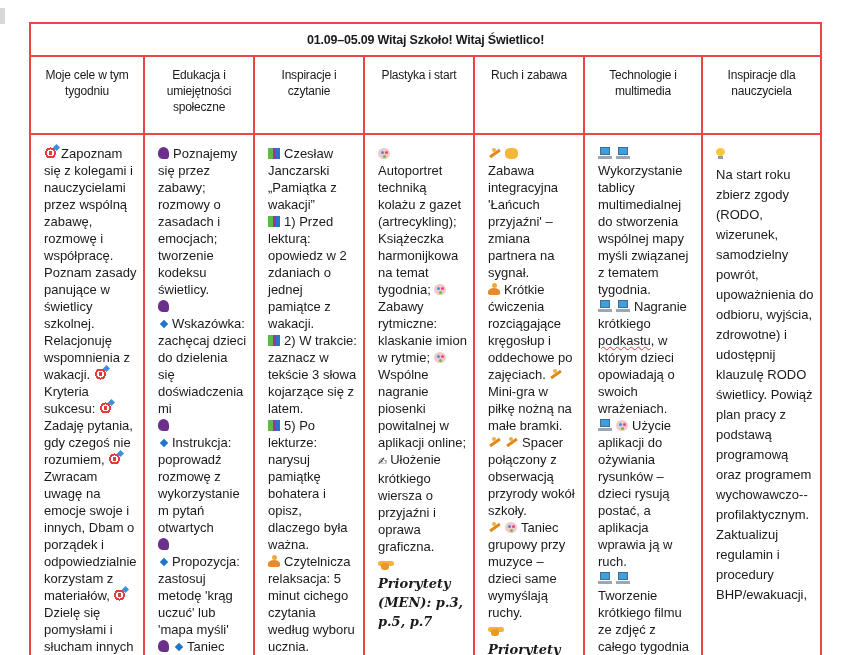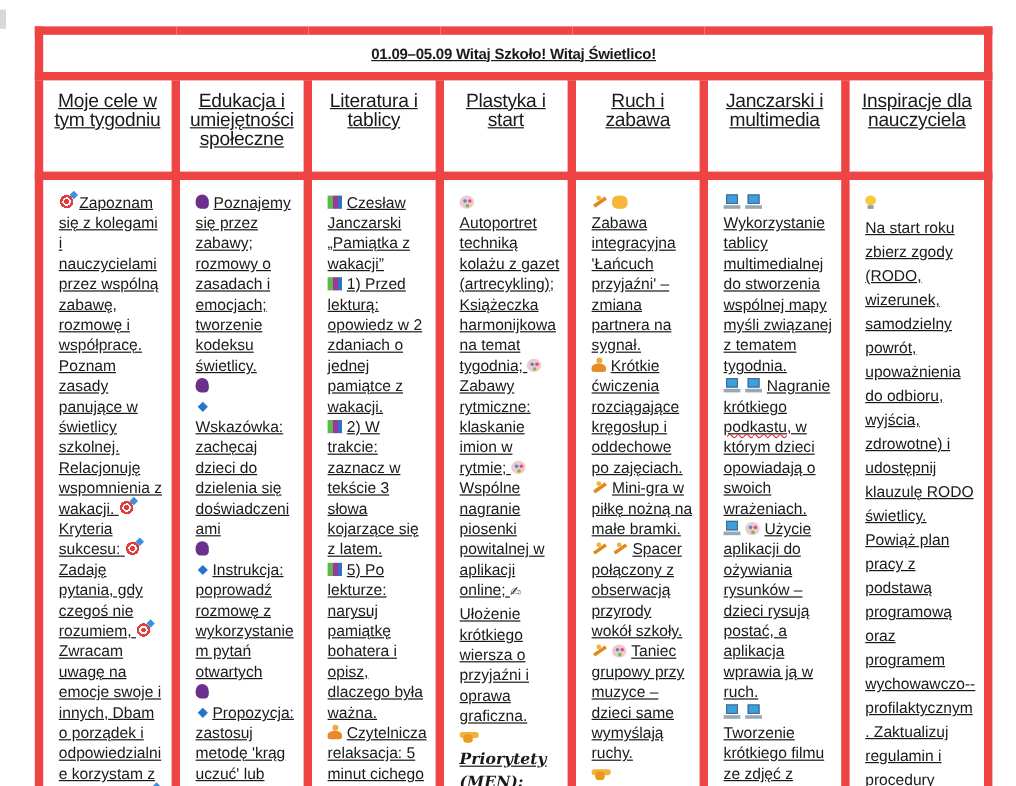--- a/index.html
+++ b/index.html
@@ -1,23 +1,23 @@
 <!DOCTYPE html>
 <html><head>
   <meta charset="utf-8">
   <style>
     html, body { margin: 0; padding: 0; background: #ffffff; }
     body { width: 847px; height: 655px; overflow: hidden; position: relative;
            font-family: "Liberation Sans", "DejaVu Sans", sans-serif; color: #1a1a1a; }
     .corner-mark { position: absolute; left: 0; top: 8px; width: 5px; height: 16px; background: #d8d8d8; }
     table.plan { position: absolute; left: 29px; top: 22px; width: 791px; border-collapse: collapse; table-layout: fixed; }
-    table.plan td, table.plan th { border: 7px solid #ef4444; vertical-align: top; padding: 0; text-decoration: underline; }
+    table.plan td, table.plan th { border: 2px solid #ef4444; vertical-align: top; padding: 0; }
     table.plan { border-top: 2px solid #6e6e6e; border-bottom: 3px solid #7a7a7a; }
     .title-cell { height: 31px; text-align: center; vertical-align: middle !important; font-weight: bold; font-size: 12.5px; letter-spacing: -0.2px; }
-    .head-row th { height: 66px; font-weight: normal; font-size: 16px; line-height: 16px; text-align: center; padding-top: 10px !important; letter-spacing: -0.2px; }
+    .head-row th { height: 66px; font-weight: normal; font-size: 12px; line-height: 16px; text-align: center; padding-top: 10px !important; letter-spacing: -0.2px; }
     .head-row th span { display: block; padding: 0 6px; }
     .body-row td { height: 528px; }
     .cell { padding: 10px 6px 0 13px; font-size: 13px; line-height: 17px; overflow: hidden; height: 518px; word-wrap: break-word; }
     .ico { display: inline-block; width: 13px; height: 12px; vertical-align: -1px; margin-right: 4px; position: relative; }
     .ico-target { border-radius: 50%; background: radial-gradient(circle, #e43c3c 0 2px, #fff 2px 3.5px, #e43c3c 3.5px 5.5px, #fff 5.5px 6.5px); }
     .ico-target::after { content: ""; position: absolute; right: -2px; top: -2px; width: 5px; height: 5px; background: #3a8fe0; transform: rotate(45deg); }
     .ico-head { width: 11px; height: 12px; background: #6b2f8c; border-radius: 50% 50% 30% 40%; }
     .ico-diamond { width: 6px; height: 6px; background: #2276c9; transform: rotate(45deg); margin: 0 5px 0 3px; vertical-align: 1px; }
     .ico-books { width: 12px; height: 11px; background: linear-gradient(90deg, #5fb94a 0 40%, #a0359e 40% 70%, #2c72c6 70% 100%); }
     .ico-palette { width: 12px; height: 11px; border-radius: 50%; background: #f2c9c9; }
@@ -63,30 +63,30 @@
     <td colspan="7" class="title-cell">01.09–05.09 Witaj Szkoło! Witaj Świetlico!</td>
   </tr>
   <tr class="head-row">
     <th>
           <span>Moje cele w tym tygodniu</span>
         </th>
     <th>
           <span>Edukacja i umiejętności społeczne</span>
         </th>
     <th>
-          <span>Literatura i tablicy</span>
+          <span>Inspiracje i czytanie</span>
         </th>
     <th>
           <span>Plastyka i start</span>
         </th>
     <th>
           <span>Ruch i zabawa</span>
         </th>
     <th>
-          <span>Janczarski i multimedia</span>
+          <span>Technologie i multimedia</span>
         </th>
     <th>
           <span>Inspiracje dla nauczyciela</span>
         </th>
   </tr>
   <tr class="body-row">
 
     <td>
       <div class="cell">
         <span class="ico ico-target"></span><span>Zapoznam się z kolegami i nauczycielami przez wspólną zabawę, rozmowę i współpracę. Poznam zasady panujące w świetlicy szkolnej. Relacjonuję wspomnienia z wakacji.</span>
@@ -99,21 +99,21 @@
 
     <td>
       <div class="cell">
         <span class="ico ico-head"></span><span>Poznajemy się przez zabawy; rozmowy o zasadach i emocjach; tworzenie kodeksu świetlicy.</span>
         <span class="br"></span><span class="ico ico-head"></span>
         <span class="br"></span><span class="ico ico-diamond"></span><span>Wskazówka: zachęcaj dzieci do dzielenia się doświadczeniami</span>
         <span class="br"></span><span class="ico ico-head"></span>
         <span class="br"></span><span class="ico ico-diamond"></span><span>Instrukcja: poprowadź rozmowę z wykorzystaniem pytań otwartych</span>
         <span class="br"></span><span class="ico ico-head"></span>
         <span class="br"></span><span class="ico ico-diamond"></span><span>Propozycja: zastosuj metodę 'krąg uczuć' lub 'mapa myśli'</span>
-        <span class="ico ico-head"></span><span class="ico ico-diamond"></span><span>Zabawa</span>
+        <span class="ico ico-head"></span><span class="ico ico-diamond"></span><span>Taniec</span>
       </div>
     </td>
 
     <td>
       <div class="cell">
         <span class="ico ico-books"></span><span>Czesław Janczarski „Pamiątka z wakacji”</span>
         <span class="br"></span><span class="ico ico-books"></span><span>1) Przed lekturą: opowiedz w 2 zdaniach o jednej pamiątce z wakacji.</span>
         <span class="br"></span><span class="ico ico-books"></span><span>2) W trakcie: zaznacz w tekście 3 słowa kojarzące się z latem.</span>
         <span class="br"></span><span class="ico ico-books"></span><span>5) Po lekturze: narysuj pamiątkę bohatera i opisz, dlaczego była ważna.</span>
         <span class="br"></span><span class="ico ico-yoga"></span><span>Czytelnicza relaksacja: 5 minut cichego czytania według wyboru ucznia.</span>

